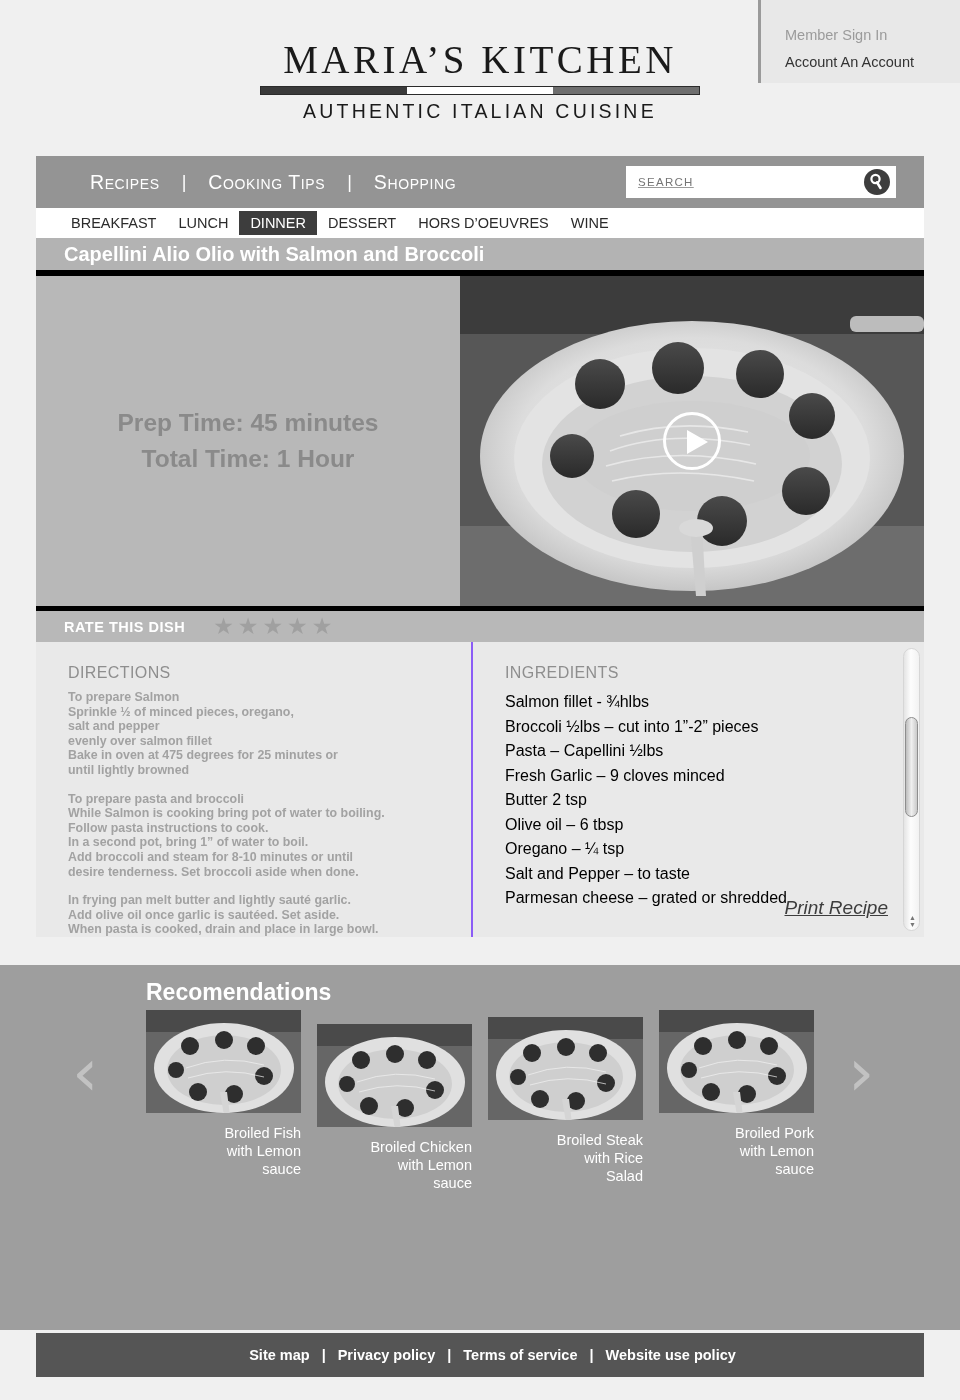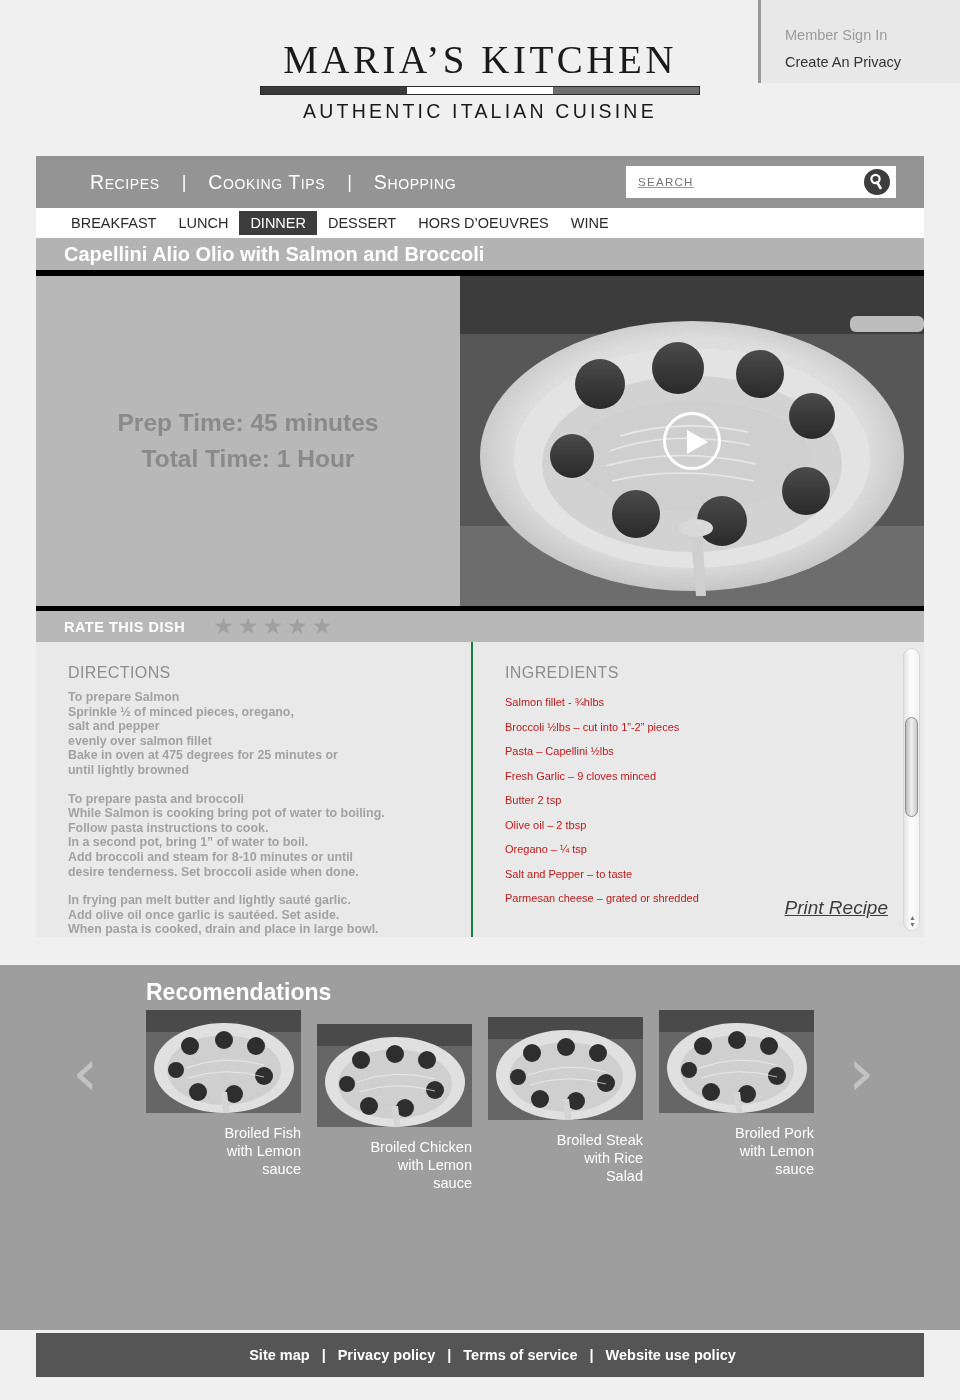--- a/index.html
+++ b/index.html
@@ -109,28 +109,28 @@
   .ratebar {
     height: 36px; background: #b8b8b8; display: flex; align-items: center;
     padding-left: 28px; border-top: 5px solid #000;
   }
   .ratebar-label { font-size: 14.5px; font-weight: bold; color: #fff; letter-spacing: .5px; }
   .stars { margin-left: 28px; display: flex; gap: 4px; }
   .star { font-size: 23px; color: #a0a0a0; line-height: 23px; cursor: pointer; }
 
   
   .content { height: 295px; background: #e9e9e9; display: flex; position: relative; }
-  .col-directions { width: 437px; padding: 22px 0 0 32px; border-right: 2px solid #15803d; }
+  .col-directions { width: 437px; padding: 22px 0 0 32px; border-right: 2px solid #8b5cf6; }
   .col-ingredients { flex: 1; padding: 22px 0 0 32px; position: relative; }
 
   .sec-head { font-size: 16px; color: #8e8e8e; letter-spacing: .4px; margin-bottom: 8px; }
   .dir-p { font-size: 12.4px; font-weight: bold; color: #a2a2a2; line-height: 14.6px; }
   .dir-gap { height: 14px; }
 
-  .ing-line { font-size: 11px; color: #b91c1c; line-height: 24.5px; }
+  .ing-line { font-size: 16px; color: #000000; line-height: 24.5px; }
   .print-recipe {
     position: absolute; right: 36px; bottom: 18px; font-size: 19px; font-style: italic;
     color: #3d3d3d; text-decoration: underline; cursor: pointer;
   }
 
   .scrollbar {
     position: absolute; right: 4px; top: 6px; width: 17px; height: 283px;
     background: linear-gradient(90deg,#e4e4e4,#fdfdfd 45%,#f2f2f2);
     border-radius: 9px; border: 1px solid #d6d6d6;
   }
@@ -168,21 +168,21 @@
   .foot-link { font-size: 14.5px; font-weight: bold; color: #ffffff; cursor: pointer; }
   .foot-sep { color: #ffffff; font-size: 14.5px; font-weight: bold; margin: 0 12px; }
 </style>
 </head>
 <body>
 
 <div class="topbar">
 
   <div class="account-box">
     <div class="account-link">Member Sign In</div>
-    <div class="account-link dark">Create An Privacy</div>
+    <div class="account-link dark">Account An Account</div>
   </div>
 
   <div class="logo">
     <div class="logo-title">MARIA’S KITCHEN</div>
     <div class="logo-bar">
       <i class="s1"></i>
         <i class="s2"></i>
         <i class="s3"></i>
     </div>
     <div class="logo-sub">AUTHENTIC ITALIAN CUISINE</div>
@@ -318,21 +318,21 @@
       </div>
     </div>
 
     <div class="col-ingredients">
       <div class="sec-head">INGREDIENTS</div>
       <div class="ing-line">Salmon fillet - ¾hlbs</div>
       <div class="ing-line">Broccoli ½lbs – cut into 1”-2” pieces</div>
       <div class="ing-line">Pasta – Capellini ½lbs</div>
       <div class="ing-line">Fresh Garlic – 9 cloves minced</div>
       <div class="ing-line">Butter 2 tsp</div>
-      <div class="ing-line">Olive oil – 2 tbsp</div>
+      <div class="ing-line">Olive oil – 6 tbsp</div>
       <div class="ing-line">Oregano – ¼ tsp</div>
       <div class="ing-line">Salt and Pepper – to taste</div>
       <div class="ing-line">Parmesan cheese – grated or shredded</div>
       <div class="print-recipe">Print Recipe</div>
     </div>
 
     <div class="scrollbar">
       <div class="scroll-thumb"></div>
       <div class="scroll-arrows">▲<br>▼</div>
     </div>

